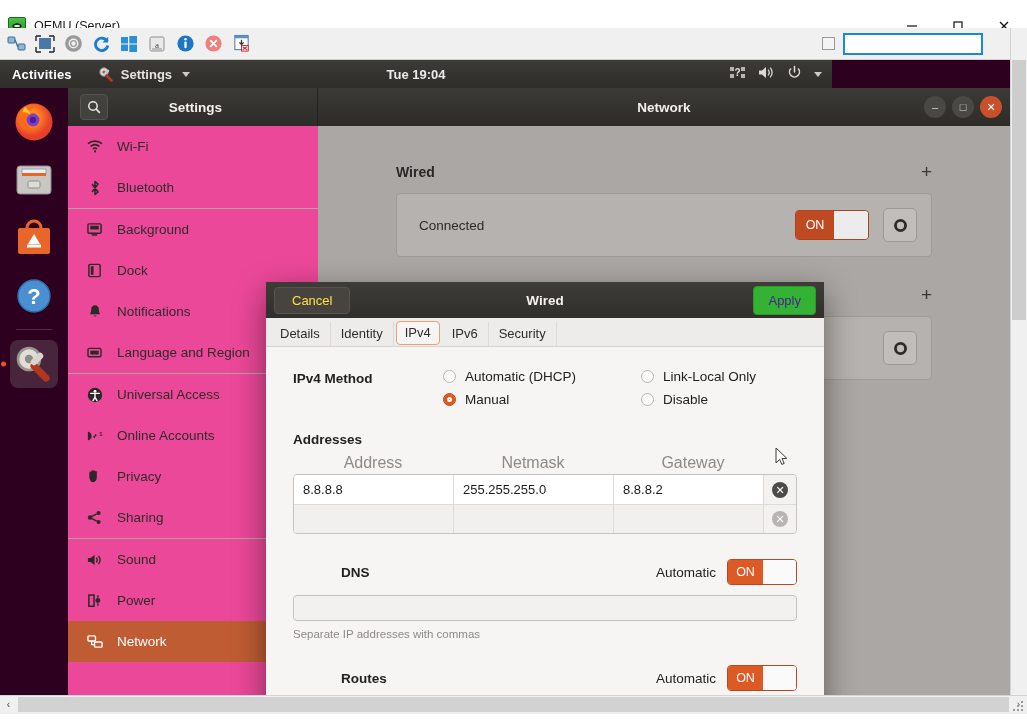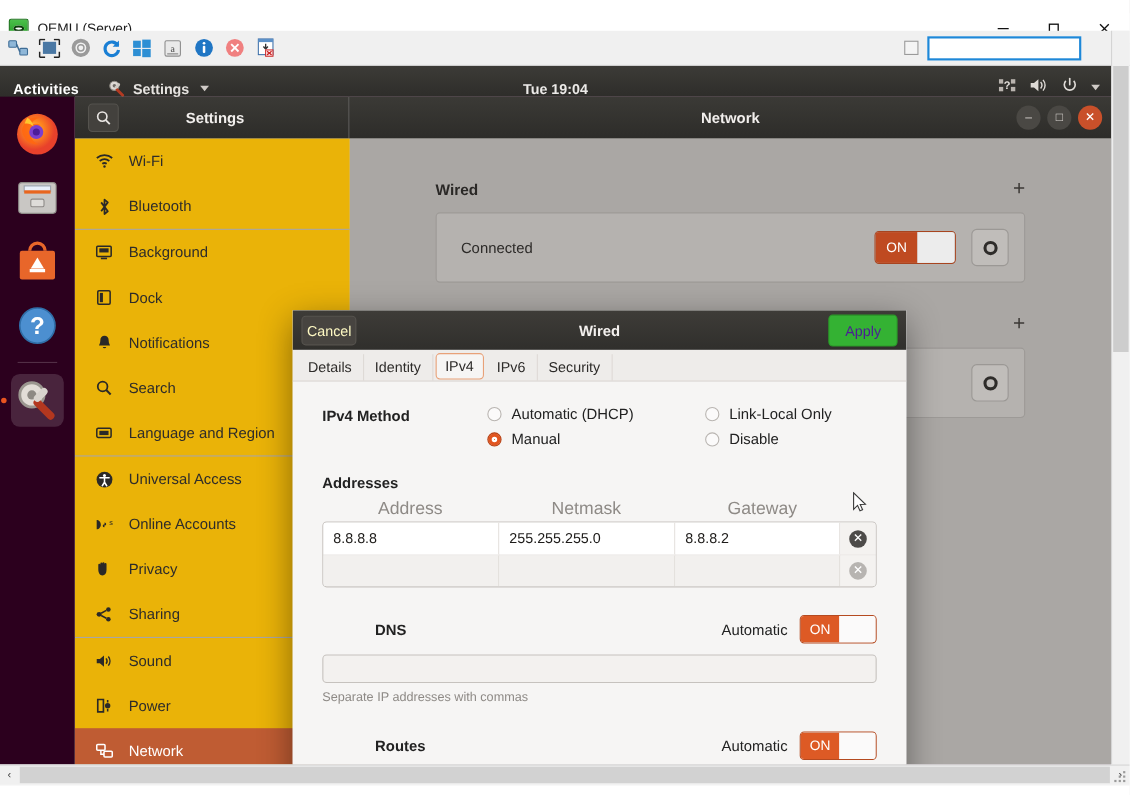--- a/index.html
+++ b/index.html
@@ -94,23 +94,23 @@
     background: #ffffff; border-top: 1px solid #ededed;
   }
 
   
   .guest {
     position: absolute; left: 0; top: 60px; width: 1010px; height: 635px;
     overflow: hidden; background: #2c001e;
   }
 
   .gnome-topbar {
-    position: absolute; left: 0; top: 0; width: 1010px; height: 28px;
+    position: absolute; left: 0; top: 0; width: 832px; height: 28px;
     background: linear-gradient(#3c3b37, #2e2d2a);
-    display: flex; align-items: flex-end; color: #e6e3e0;
+    display: flex; align-items: center; color: #e6e3e0;
     font-size: 13px; font-weight: bold;
   }
   .activities { margin-left: 12px; color: #ffffff; letter-spacing: .2px; }
   .appmenu { margin-left: 26px; display: flex; align-items: center; gap: 7px; }
   .appmenu .glyph {
     width: 16px; height: 16px; position: relative; display: inline-block;
   }
   .appmenu .caret {
     width: 0; height: 0; border-left: 4px solid transparent;
     border-right: 4px solid transparent; border-top: 5px solid #cfcac6;
@@ -185,21 +185,21 @@
   .wbtns { margin-left: auto; margin-right: 8px; display: flex; gap: 6px; z-index: 2;}
   .wbtn {
     width: 22px; height: 22px; border-radius: 50%; background: #4a4844;
     display: flex; align-items: center; justify-content: center;
     color: #d9d5d1; font-size: 11px; line-height: 1;
   }
   .wbtn.close { background: #c9502a; color: #fff; }
 
   .sidebar {
     position: absolute; left: 0; top: 38px; width: 250px; height: 583px;
-    background: #eab308; overflow: hidden;
+    background: #ec4899; overflow: hidden;
   }
   .side-item {
     height: 41px; display: flex; align-items: center; padding-left: 18px;
     color: #2e2c2a; font-size: 13.5px; gap: 14px;
   }
   .side-item .si-ico {
     width: 17px; display: flex; justify-content: center; font-size: 14px;
     color: #2b2927;
   }
   .side-item.sel { background: #bf5c33; color: #ffffff; }
@@ -243,22 +243,22 @@
   .dialog {
     position: absolute; left: 266px; top: 222px; width: 558px; height: 473px;
     background: #f6f5f4; box-shadow: 0 10px 30px rgba(0,0,0,.45);
     overflow: hidden;
   }
   .dlg-head {
     height: 36px; background: linear-gradient(#3e3c38, #302f2c);
     display: flex; align-items: center; padding: 0 8px; position: relative;
   }
   .cancel-btn {
-    border: 1px solid #56534e; background: #474440; color: #fef9c3;
-    font-size: 13px; padding: 5px 4px; border-radius: 4px;
+    border: 1px solid #56534e; background: #474440; color: #fde047;
+    font-size: 13px; padding: 5px 17px; border-radius: 4px;
   }
   .dlg-title {
     position: absolute; left: 0; right: 0; text-align: center;
     color: #f4f1ef; font-size: 13.5px; font-weight: bold;
   }
   .apply-btn {
     margin-left: auto; background: #34b233; color: #4c1d95; font-size: 13px;
     padding: 6px 14px; border-radius: 4px; border: 1px solid #2a9a29;
     z-index: 2;
   }
@@ -601,29 +601,20 @@
           <span class="si-ico">
             <svg width="14" height="15" viewBox="0 0 14 16">
               <path d="M7 1.3c-2.4 0-4 1.8-4 4.2 0 3.4-1.3 4.4-1.3 5.3h10.6c0-.9-1.3-1.9-1.3-5.3 0-2.4-1.6-4.2-4-4.2z" fill="#2b2927"></path>
               <path d="M5.3 12.2a1.8 1.8 0 0 0 3.4 0z" fill="#2b2927"></path>
             </svg>
           </span>
           <span>Notifications</span>
         </div>
         <div class="side-item">
           <span class="si-ico">
-            <svg width="15" height="15" viewBox="0 0 15 15">
-              <circle cx="6.3" cy="6.3" r="4.4" fill="none" stroke="#2b2927" stroke-width="1.6"></circle>
-              <line x1="9.6" y1="9.6" x2="13.6" y2="13.6" stroke="#2b2927" stroke-width="1.8"></line>
-            </svg>
-          </span>
-          <span>Search</span>
-        </div>
-        <div class="side-item">
-          <span class="si-ico">
             <svg width="15" height="13" viewBox="0 0 16 14">
               <rect x="1" y="2.5" width="14" height="9" rx="1.4" fill="none" stroke="#2b2927" stroke-width="1.5"></rect>
               <rect x="3.5" y="5" width="9" height="4.2" fill="#2b2927"></rect>
             </svg>
           </span>
           <span>Language and Region</span>
         </div>
         <div class="side-sep"></div>
         <div class="side-item">
           <span class="si-ico">

